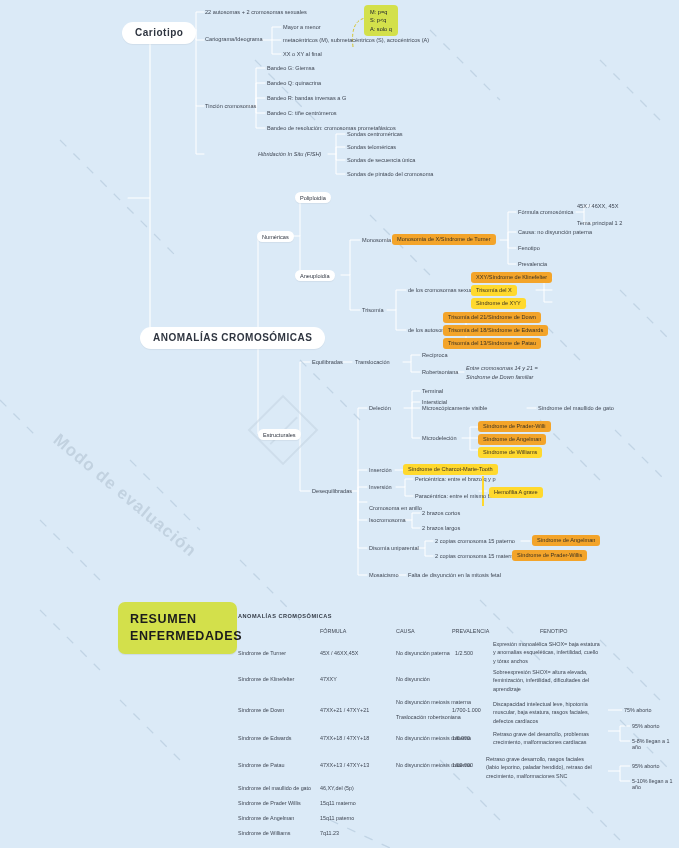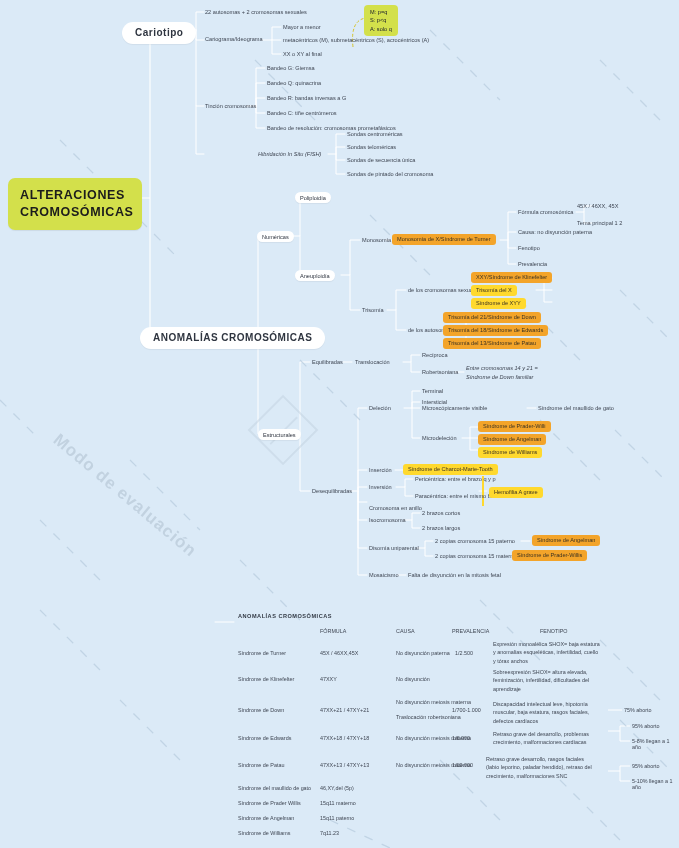--- a/index.html
+++ b/index.html
@@ -207,25 +207,25 @@
       <path d="M560 780 L620 840"></path>
       <path d="M620 720 L670 770"></path>
       <path d="M330 820 L390 848"></path>
       <path d="M0 400 L40 440"></path>
     </g>
   </svg>
 
   <div class="wm" style="left:62px;top:430px;">Modo de evaluación</div>
   <div class="wmbox" style="left:258px;top:405px;"></div>
 
-  <div class="node lime big" style="left:8px;top:178px;width:110px;">
-    <div>ALTERACIONES</div>
-    <div>CROMOSÓMICAS</div>
-  </div>
-
+
+  <div class="node lime big" style="left:118px;top:602px;width:95px;">
+    <div>RESUMEN</div>
+    <div>ENFERMEDADES</div>
+  </div>
 
   <div class="node white strong" style="left:122px;top:22px;">Cariotipo</div>
 
   <div class="node plain" style="left:205px;top:9px;">22 autosomas + 2 cromosomas sexuales</div>
   <div class="node plain" style="left:205px;top:36px;">Cariograma/Ideograma</div>
 
   <div class="node plain" style="left:283px;top:24px;">Mayor a menor</div>
   <div class="node plain" style="left:283px;top:37px;">metacéntricos (M), submetacéntricos (S), acrocéntricos (A)</div>
   <div class="node plain" style="left:283px;top:51px;">XX o XY al final</div>
 

